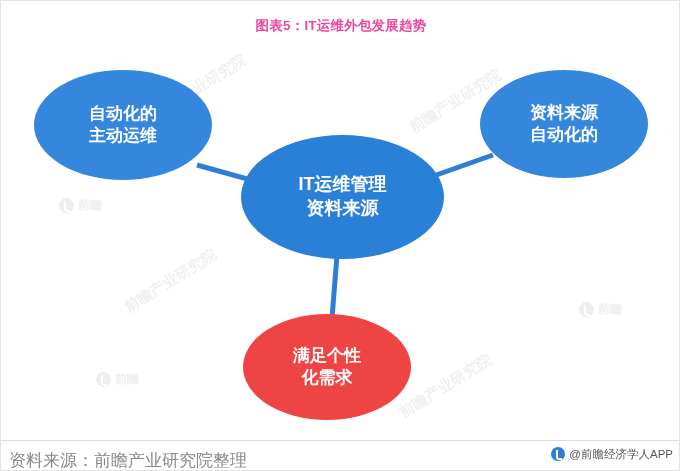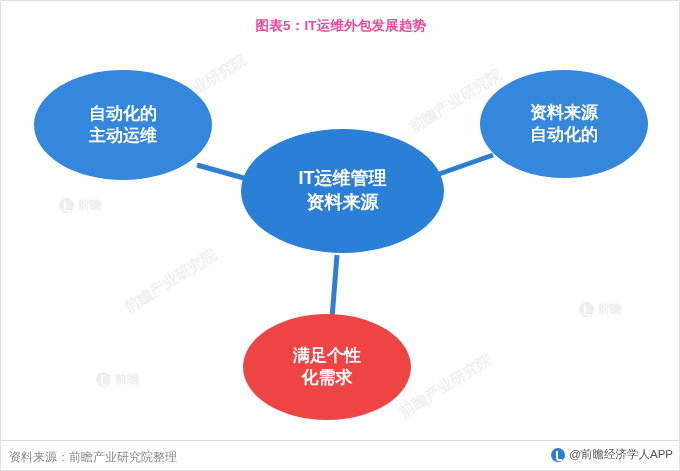--- a/index.html
+++ b/index.html
@@ -100,21 +100,21 @@
     align-items: center;
     justify-content: center;
     text-align: center;
     color: #ffffff;
     font-weight: bold;
     line-height: 1.32;
     box-sizing: border-box;
   }
   .node-center {
     left: 240px;
-    top: 90px;
+    top: 96px;
     width: 203px;
     height: 124px;
     font-size: 18px;
     background: #2a7fd6;
   }
   .node-left {
     left: 33px;
     top: 31px;
     width: 178px;
     height: 110px;
@@ -147,31 +147,31 @@
     bottom: 0;
     width: 680px;
     height: 30px;
     border-top: 1px solid #dcdcdc;
     box-sizing: border-box;
   }
   .footer-left {
     position: absolute;
     left: 8px;
     top: 8px;
-    font-size: 12px;
+    font-size: 17px;
     color: #888888;
   }
   .footer-right {
     position: absolute;
     right: 8px;
     top: 6px;
     font-size: 11.5px;
     color: #555555;
     display: flex;
-    align-items: center;
+    align-items: flex-start;
     gap: 4px;
   }
   .footer-right .brand-circ {
     width: 14px;
     height: 14px;
     border-radius: 50%;
     background: #2e7fd4;
     position: relative;
     display: inline-block;
   }

